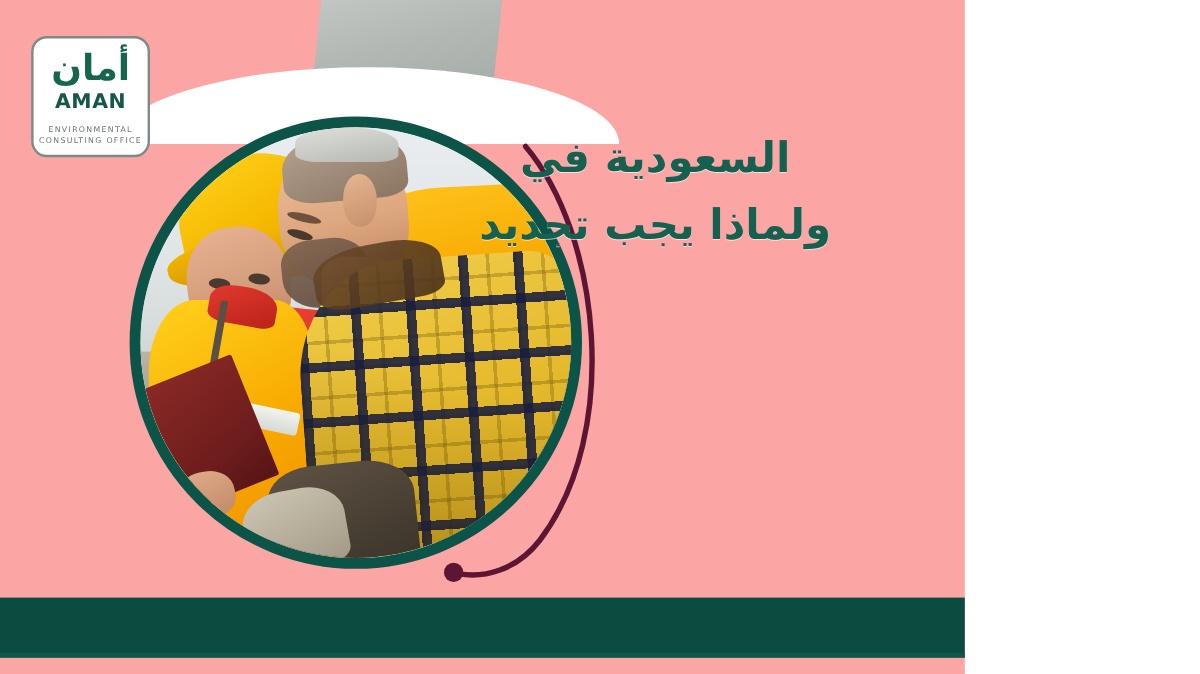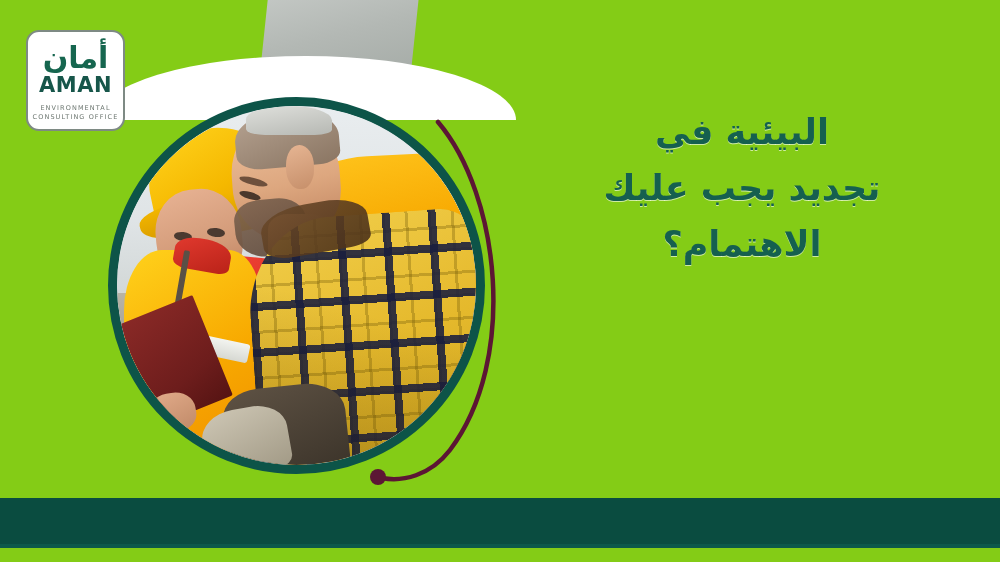--- a/index.html
+++ b/index.html
@@ -5,23 +5,23 @@
   html, body {
     margin: 0;
     padding: 0;
     background: #ffffff;
   }
   body {
     font-family: "DejaVu Sans", "Liberation Sans", sans-serif;
   }
   #canvas {
     position: relative;
-    width: 1000px;
+    width: 804px;
     height: 562px;
-    background: #84cc16;
+    background: #fca5a5;
     overflow: hidden;
   }
 
   
   #gray-shape {
     position: absolute;
     left: 270px;
     top: -18px;
     width: 150px;
     height: 122px;
@@ -60,21 +60,21 @@
   }
   #logo-arabic {
     font-size: 30px;
     line-height: 32px;
     font-weight: bold;
     color: #16664f;
     direction: rtl;
     letter-spacing: -1px;
   }
   #logo-latin {
-    font-size: 21px;
+    font-size: 17px;
     line-height: 21px;
     font-weight: bold;
     color: #17564a;
     letter-spacing: 0.5px;
     margin-top: 1px;
   }
   #logo-sub1, #logo-sub2 {
     font-size: 6.5px;
     line-height: 9px;
     color: #6c7670;
@@ -400,21 +400,20 @@
       <div class="photo-layer" id="w2-hip"></div>
     </div>
   </div>
 
   <svg id="arc" viewBox="0 0 200 400">
     <path d="M 98 22 C 160 95, 178 260, 110 350 C 90 376, 62 382, 42 378" fill="none" stroke="#5c1634" stroke-width="4.5" stroke-linecap="round"></path>
     <circle cx="38" cy="377" r="8" fill="#5c1634"></circle>
   </svg>
 
   <div id="headline">
-    <span class="hl-line">البيئية في</span>
-    <span class="hl-line">تجديد يجب عليك</span>
-    <span class="hl-line">الاهتمام؟</span>
+    <span class="hl-line">السعودية في</span>
+    <span class="hl-line">ولماذا يجب تجديد</span>
   </div>
 
   <div id="bottom-bar"></div>
   <div id="bottom-bar-edge"></div>
 
 </div>
 
 </body></html>

